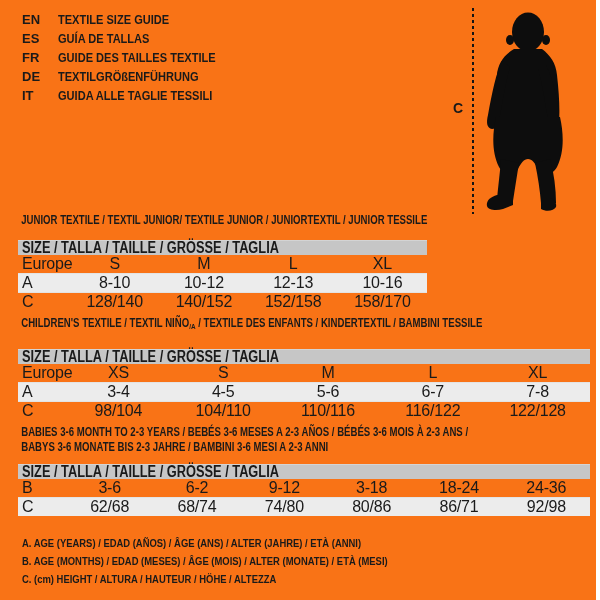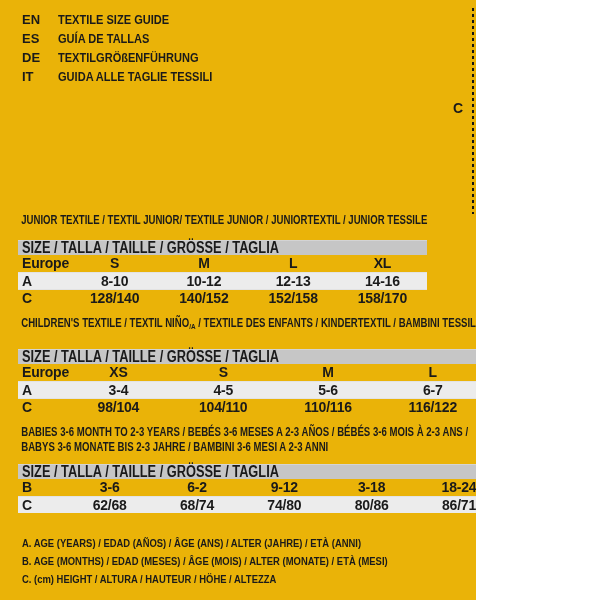--- a/index.html
+++ b/index.html
@@ -1,19 +1,19 @@
 <!DOCTYPE html>
 <html style="--band: #c6c6c6; --stripe: #ececec; --ink: #0d0d0d;"><head>
 <meta charset="utf-8">
 <title>Textile Size Guide</title>
 <style>
   *{margin:0;padding:0;box-sizing:border-box}
   html,body{width:600px;height:600px}
   body{font-family:"Liberation Sans","DejaVu Sans",sans-serif;background:#fff;color:#1a1a1a}
-  .canvas{position:relative;width:476px;height:600px;background:#eab308;overflow:hidden}
+  .canvas{position:relative;width:596px;height:600px;background:#f97316;overflow:hidden}
 
   
   .lang-block{position:absolute;left:22px;top:10px}
   .lang-row{display:flex;line-height:19px;font-size:13px;font-weight:bold}
   .lang-code{width:36px;flex:0 0 36px}
   .cond{display:inline-block;transform-origin:0 50%;white-space:nowrap}
   .c85{transform:scaleX(.85)}
   .c80{transform:scaleX(.8)}
 
   
@@ -29,21 +29,21 @@
   .s2{top:316px;width:572px}
   .s3{top:425px;width:572px}
   .tbl-title{font-size:12px;font-weight:bold;line-height:15px;padding-left:4px;
     white-space:nowrap;transform:scaleX(.8);transform-origin:0 50%}
   .band{height:15px;line-height:14px;background:var(--band,#c6c6c6);
     font-size:16px;font-weight:bold;padding-left:4px;border-top:1px solid #d4d4d4;overflow:visible}
   .s1 .band{margin-top:12px}
   .s2 .band{margin-top:15px}
   .s3 .band{margin-top:9px}
   table.size-table{width:100%;border-collapse:collapse;table-layout:fixed}
-  table.size-table td{height:17px;font-size:14px;font-weight:bold;vertical-align:middle;
+  table.size-table td{height:17px;font-size:16px;font-weight:normal;vertical-align:middle;
     border-bottom:1px solid #e3e3e3;letter-spacing:-.2px}
   table.size-table tr:last-child td{border-bottom:none}
   td.row-label{text-align:left;padding-left:4px}
   td.val{text-align:center}
   tr.shaded td{background:var(--stripe,#ececec)}
   .subtok{font-size:8px;vertical-align:-2px;letter-spacing:0}
 
   
   .footnotes{position:absolute;left:22px;top:534px}
   .footnote{font-size:11.5px;font-weight:bold;line-height:18px;white-space:nowrap;
@@ -55,20 +55,24 @@
 <div class="canvas">
 
   <div class="lang-block">
       <div class="lang-row">
         <span class="lang-code">EN</span>
         <span class="lang-label cond c85">TEXTILE SIZE GUIDE</span>
       </div>
       <div class="lang-row">
         <span class="lang-code">ES</span>
         <span class="lang-label cond c85">GUÍA DE TALLAS</span>
+      </div>
+      <div class="lang-row">
+        <span class="lang-code">FR</span>
+        <span class="lang-label cond c85">GUIDE DES TAILLES TEXTILE</span>
       </div>
       <div class="lang-row">
         <span class="lang-code">DE</span>
         <span class="lang-label cond c85">TEXTILGRÖßENFÜHRUNG</span>
       </div>
       <div class="lang-row">
         <span class="lang-code">IT</span>
         <span class="lang-label cond c85">GUIDA ALLE TAGLIE TESSILI</span>
       </div>
     </div>
@@ -107,21 +111,21 @@
             <td class="val">S</td>
             <td class="val">M</td>
             <td class="val">L</td>
             <td class="val">XL</td>
           </tr>
           <tr class="shaded">
             <td class="row-label">A</td>
             <td class="val">8-10</td>
             <td class="val">10-12</td>
             <td class="val">12-13</td>
-            <td class="val">14-16</td>
+            <td class="val">10-16</td>
           </tr>
           <tr>
             <td class="row-label">C</td>
             <td class="val">128/140</td>
             <td class="val">140/152</td>
             <td class="val">152/158</td>
             <td class="val">158/170</td>
           </tr>
         </tbody>
       </table>

